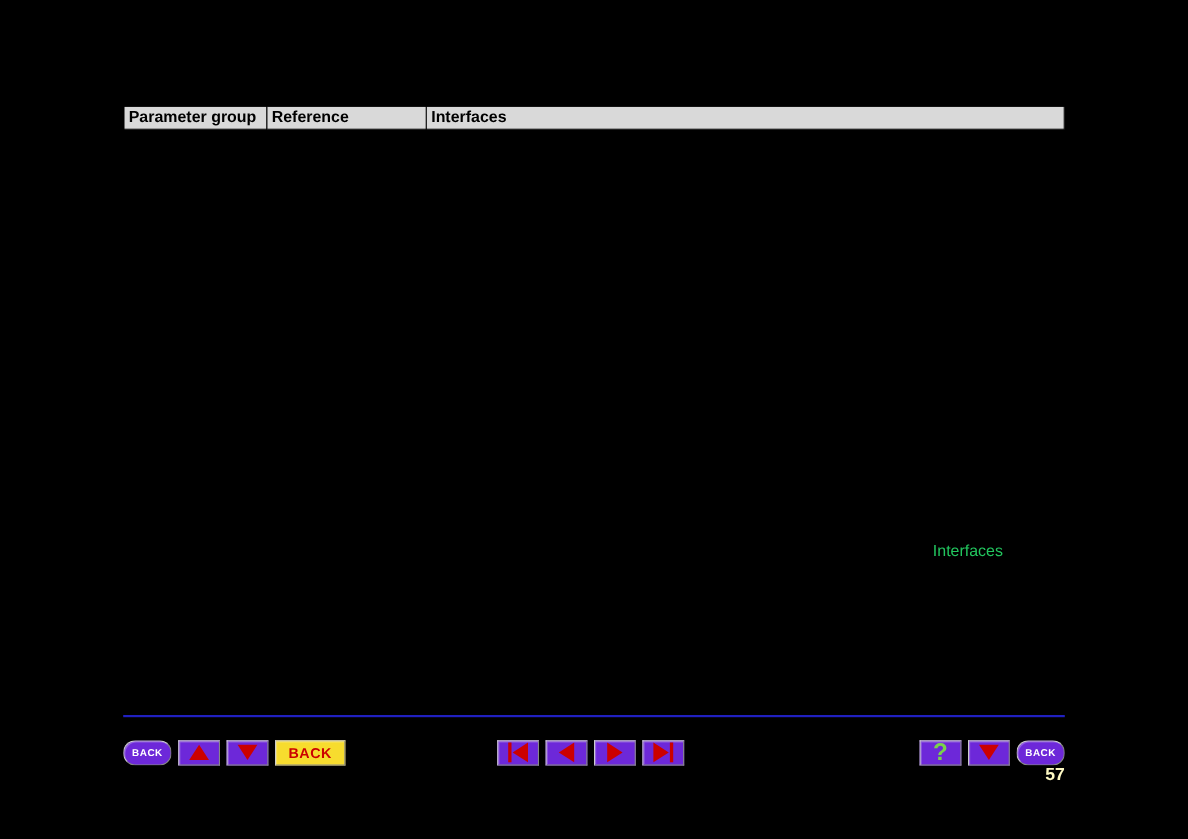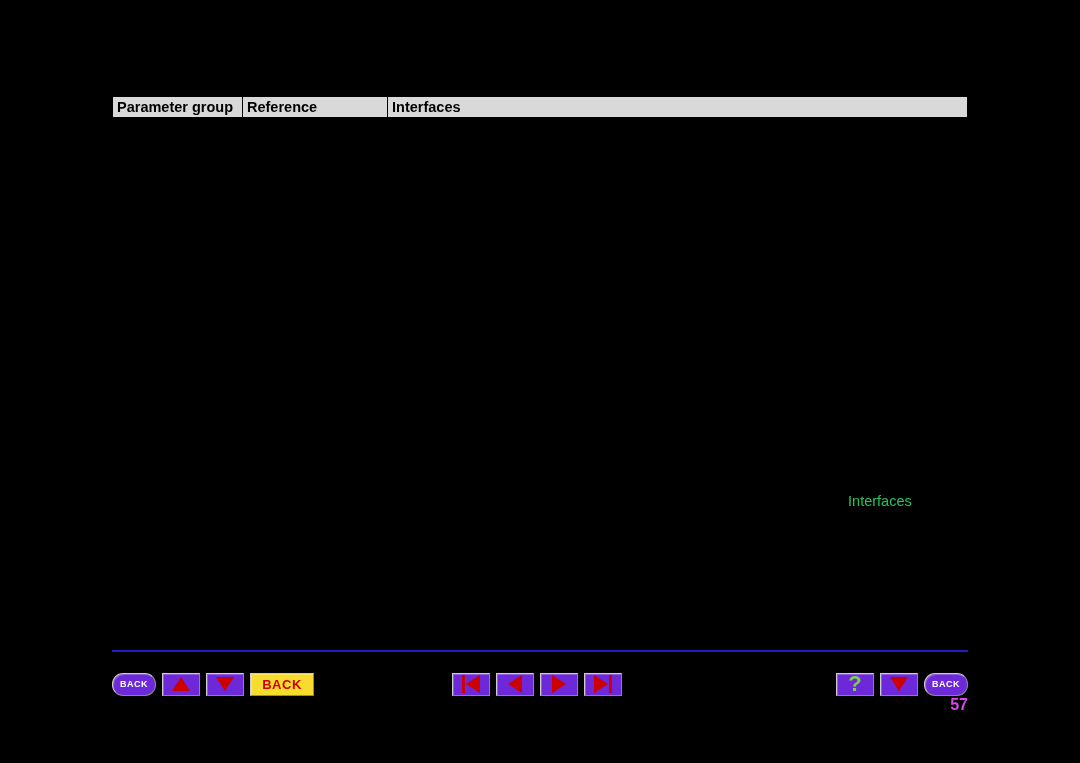--- a/index.html
+++ b/index.html
@@ -105,21 +105,21 @@
     position: absolute;
     right: 0;
     display: flex;
   }
   .page-num {
     position: absolute;
     left: 112px;
     width: 856px;
     top: 696px;
     text-align: right;
-    color: #d946ef;
+    color: #fef9c3;
     font-weight: bold;
     font-size: 16px;
   }
 </style>
 </head>
 <body>
 
 <div class="page">
   <div class="gap"></div>
   <table class="main">

